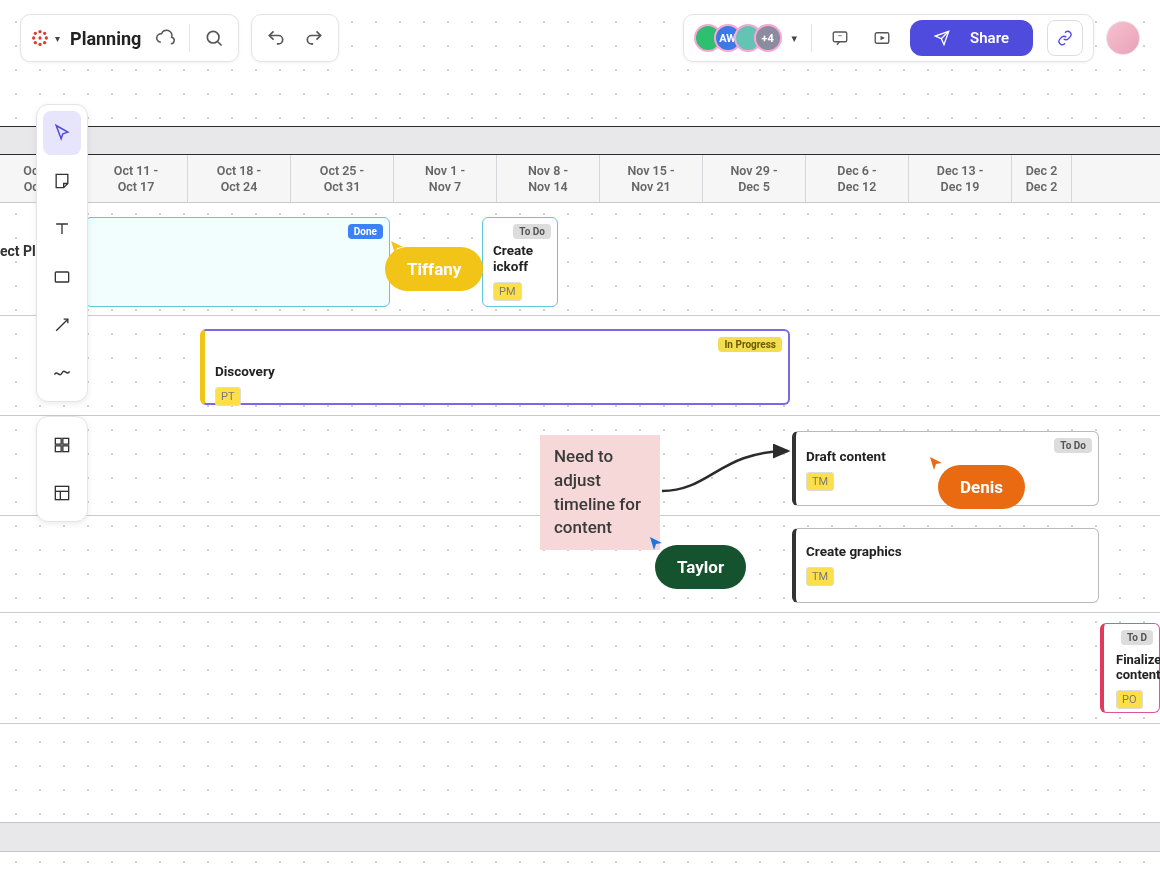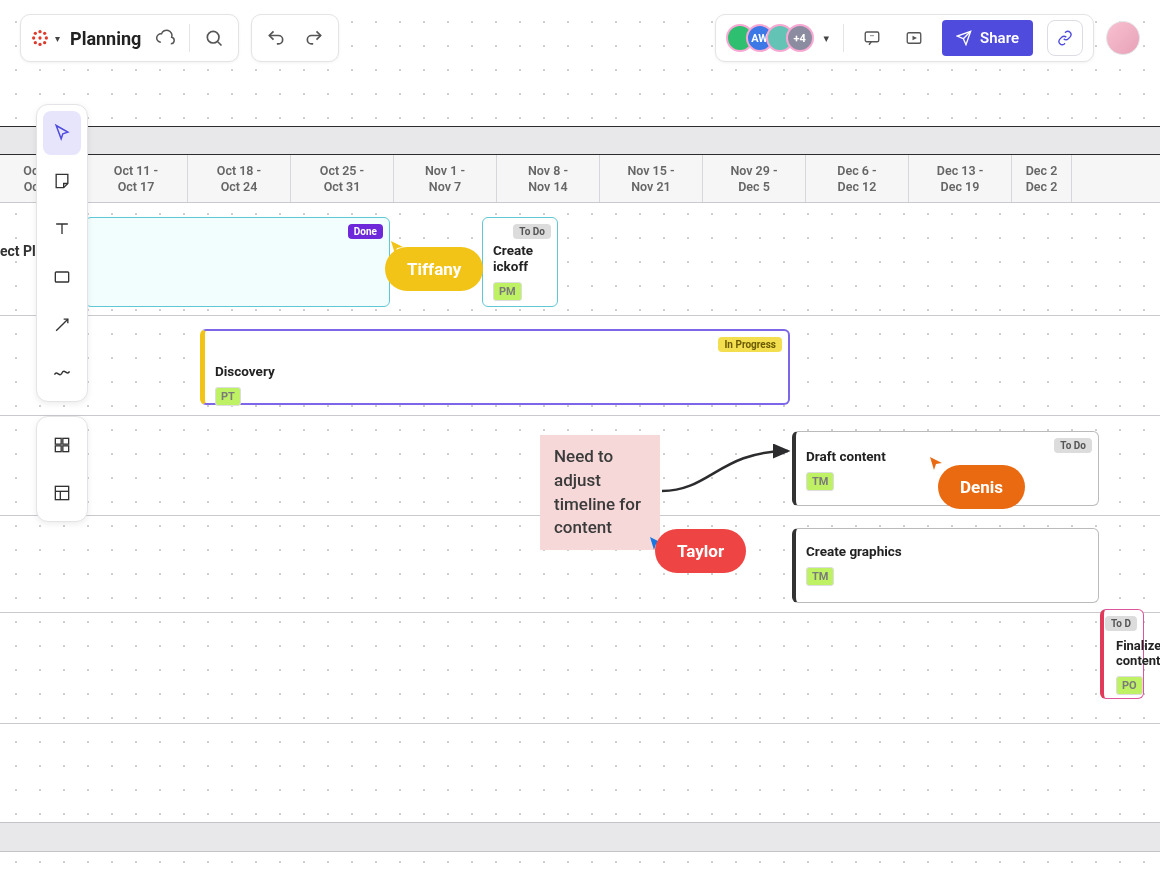--- a/index.html
+++ b/index.html
@@ -43,23 +43,23 @@
   .divider { width: 1px; height: 28px; background: #e4e4e7; }
   .avatars { display: flex; align-items: center; }
   .av {
     width: 28px; height: 28px; border-radius: 50%;
     border: 2px solid #f9a8d4; margin-left: -8px;
     display: flex; align-items: center; justify-content: center;
     font-size: 11px; font-weight: 700; color: #fff;
   }
   .av:first-child { margin-left: 0; }
   .share-btn {
-    background: #4F4BDD; color: #fff; border-radius: 4px;
-    height: 36px; display: flex; align-items: center; gap: 8px;
-    padding: 0 14px; font-weight: 600; font-size: 15px;
+    background: #4F4BDD; color: #fff; border-radius: 12px;
+    height: 36px; display: flex; align-items: center; gap: 20px;
+    padding: 0 24px; font-weight: 600; font-size: 15px;
   }
   .link-pill {
     border: 1px solid #dcdce4; border-radius: 8px; height: 36px; width: 36px;
     display: flex; align-items: center; justify-content: center; color: #4F4BDD;
   }
   .profile-av {
     width: 34px; height: 34px; border-radius: 50%;
     background: linear-gradient(135deg,#f8c0d0,#e8a2b8);
     border: 1px solid #e4e4e7;
   }
@@ -103,22 +103,22 @@
     position: absolute; background: #fff; border-radius: 6px; padding: 8px 10px;
     border: 1px solid #ccc;
   }
   .tcard .status {
     position: absolute; top: 6px; right: 6px;
     font-size: 10px; font-weight: 700; padding: 2px 6px; border-radius: 4px;
     background: #dcdcdc; color: #555;
   }
   .tcard .ttl { font-size: 13.5px; font-weight: 700; color: #222; margin-top: 16px; }
   .tcard .asg {
-    display: inline-block; margin-top: 8px; font-size: 11px; font-weight: 700;
-    color: #7a7a7a; background: #bef264; padding: 2px 5px; border-radius: 3px;
+    display: inline-block; margin-top: 8px; font-size: 11px; font-weight: 400;
+    color: #7a7a7a; background: #fde047; padding: 2px 5px; border-radius: 3px;
     border: 1px solid #ddd;
   }
   
   .sticky {
     position: absolute; background: #F6D8D8; color: #3b3b3b;
     font-size: 17px; font-weight: 500; text-align: left;
     padding: 10px 14px; line-height: 1.4; width: 120px;
     box-shadow: 0 0 0 rgba(0,0,0,0);
   }
   
@@ -340,21 +340,21 @@
 
     <div class="lane-sep" style="top:112px"></div>
     <div class="lane-sep" style="top:212px"></div>
     <div class="lane-sep" style="top:312px"></div>
     <div class="lane-sep" style="top:409px"></div>
     <div class="lane-sep" style="top:520px"></div>
 
     <div style="position:absolute; left:0; top:40px; font-size:14px; font-weight:700; color:#333;">ect Pl</div>
 
     <div class="tcard" style="left:85px; top:14px; width:305px; height:90px; border:1px solid #5FC8D6; background:#F2FDFE;">
-      <div class="status" style="background:#6d28d9; color:#fff;">Done</div>
+      <div class="status" style="background:#3b82f6; color:#fff;">Done</div>
     </div>
     <div class="tcard" style="left:482px; top:14px; width:76px; height:90px; border:1px solid #5FC8D6; background:#fff;">
       <div class="status">To Do</div>
       <div class="ttl"><span>Create</span><br><span>ickoff</span></div>
       <span class="asg">PM</span>
     </div>
 
     <div class="tcard" style="left:200px; top:126px; width:590px; height:76px; border:2px solid #7E66E8; border-left:5px solid #F2C417;">
       <div class="status" style="background:#F2DE4F; color:#6b5a00;">In Progress</div>
       <div class="ttl" style="margin-top:24px">Discovery</div>
@@ -365,21 +365,21 @@
       <div class="status">To Do</div>
       <div class="ttl" style="margin-top:8px">Draft content</div>
       <span class="asg">TM</span>
     </div>
 
     <div class="tcard" style="left:792px; top:325px; width:307px; height:75px; border:1px solid #bbb; border-left:4px solid #333;">
       <div class="ttl" style="margin-top:6px">Create graphics</div>
       <span class="asg">TM</span>
     </div>
 
-    <div class="tcard" style="left:1100px; top:406px; width:44px; height:90px; border:1px solid #d59; border-left:4px solid #E03B5A;padding-left:12px;">
+    <div class="tcard" style="left:1100px; top:420px; width:60px; height:90px; border:1px solid #d59; border-left:4px solid #E03B5A;padding-left:12px;">
       <div class="status">To D</div>
       <div class="ttl" style="margin-top:20px; font-size:13px;"><span>Finalize</span><br><span>content</span></div>
       <span class="asg">PO</span>
     </div>
 
     <div class="sticky" style="left:540px; top:232px;">
       <span>Need to</span><br>
       <span>adjust</span><br>
       <span>timeline for</span><br>
       <span>content</span>
@@ -397,21 +397,21 @@
     <svg style="position:absolute; left:389px; top:36px;" width="16" height="16">
         <path d="M2 2 L14 8 L8 9 L6 15 z" fill="#F2C417"></path>
       </svg>
     <div class="cursor-pill" style="left:385px; top:44px; background:#F2C417;">
         <span>Tiffany</span>
       </div>
 
     <svg style="position:absolute; left:648px; top:332px;" width="16" height="16">
         <path d="M2 2 L14 8 L8 9 L6 15 z" fill="#1876E3"></path>
       </svg>
-    <div class="cursor-pill" style="left:655px; top:326px; background:#ef4444;">
+    <div class="cursor-pill" style="left:655px; top:342px; background:#14532d;">
         <span>Taylor</span>
       </div>
 
     <svg style="position:absolute; left:928px; top:252px;" width="16" height="16">
         <path d="M2 2 L14 8 L8 9 L6 15 z" fill="#EA6A12"></path>
       </svg>
     <div class="cursor-pill" style="left:938px; top:262px; background:#EA6A12;">
         <span>Denis</span>
       </div>
   </div>

